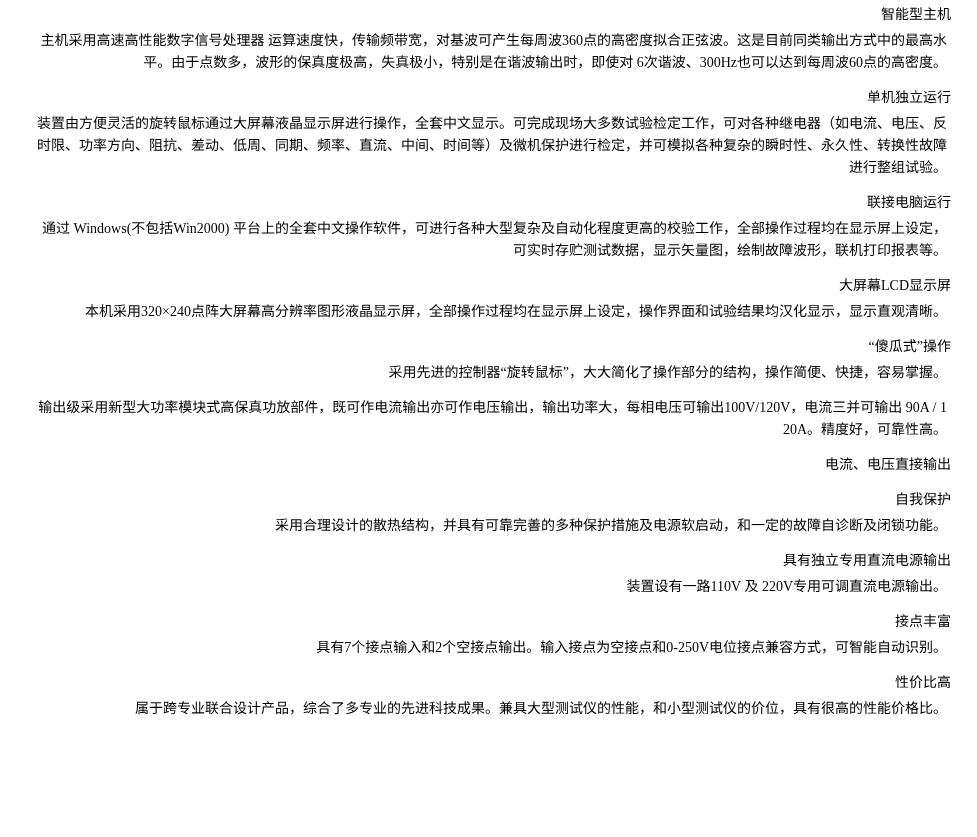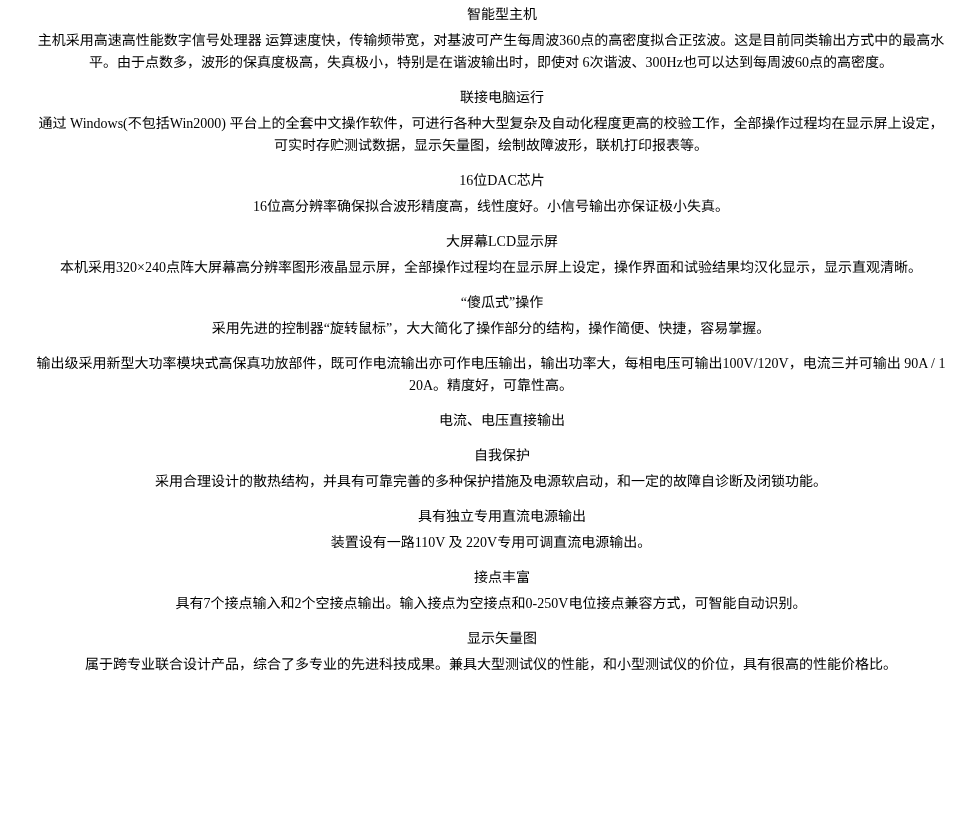--- a/index.html
+++ b/index.html
@@ -11,21 +11,21 @@
     width: 977px;
     height: 837px;
     box-sizing: border-box;
     overflow: hidden;
     padding: 4px 26px 6px 31px;
     background: #ffffff;
     color: #000000;
     font-family: "Liberation Serif", "DejaVu Serif", serif;
     font-size: 14px;
     line-height: 22px;
-    text-align: center;
+    text-align: right;
   }
   .feature {
     margin: 0 0 13px 0;
   }
   .feature:last-child {
     margin-bottom: 0;
   }
   .feature .heading {
     margin: 0;
     padding: 0 0 0 22px;       
@@ -43,30 +43,30 @@
 </head>
 <body>
 
 <div class="page">
 
   <section class="feature">
     <h2 class="heading">智能型主机</h2>
     <p class="body">主机采用高速高性能数字信号处理器 运算速度快，传输频带宽，对基波可产生每周波360点的高密度拟合正弦波。这是目前同类输出方式中的最高水平。由于点数多，波形的保真度极高，失真极小，特别是在谐波输出时，即使对 6次谐波、300Hz也可以达到每周波60点的高密度。</p>
   </section>
 
+  <section class="feature">
+    <h2 class="heading">单机独立运行</h2>
+    <p class="body">装置由方便灵活的旋转鼠标通过大屏幕液晶显示屏进行操作，全套中文显示。可完成现场大多数试验检定工作，可对各种继电器（如电流、电压、反时限、功率方向、阻抗、差动、低周、同期、频率、直流、中间、时间等）及微机保护进行检定，并可模拟各种复杂的瞬时性、永久性、转换性故障进行整组试验。</p>
+  </section>
 
   <section class="feature">
     <h2 class="heading">联接电脑运行</h2>
     <p class="body">通过 Windows(不包括Win2000) 平台上的全套中文操作软件，可进行各种大型复杂及自动化程度更高的校验工作，全部操作过程均在显示屏上设定，可实时存贮测试数据，显示矢量图，绘制故障波形，联机打印报表等。</p>
   </section>
 
-  <section class="feature">
-    <h2 class="heading">16位DAC芯片</h2>
-    <p class="body">16位高分辨率确保拟合波形精度高，线性度好。小信号输出亦保证极小失真。</p>
-  </section>
 
   <section class="feature">
     <h2 class="heading">大屏幕LCD显示屏</h2>
     <p class="body">本机采用320×240点阵大屏幕高分辨率图形液晶显示屏，全部操作过程均在显示屏上设定，操作界面和试验结果均汉化显示，显示直观清晰。</p>
   </section>
 
   <section class="feature">
     <h2 class="heading">“傻瓜式”操作</h2>
     <p class="body">采用先进的控制器“旋转鼠标”，大大简化了操作部分的结构，操作简便、快捷，容易掌握。</p>
   </section>
@@ -89,17 +89,17 @@
     <p class="body">装置设有一路110V 及 220V专用可调直流电源输出。</p>
   </section>
 
   <section class="feature">
     <h2 class="heading">接点丰富</h2>
     <p class="body">具有7个接点输入和2个空接点输出。输入接点为空接点和0-250V电位接点兼容方式，可智能自动识别。</p>
   </section>
 
 
   <section class="feature">
-    <h2 class="heading">显示矢量图</h2>
+    <h2 class="heading">性价比高</h2>
     <p class="body">属于跨专业联合设计产品，综合了多专业的先进科技成果。兼具大型测试仪的性能，和小型测试仪的价位，具有很高的性能价格比。</p>
   </section>
 
 </div>
 
 </body></html>

